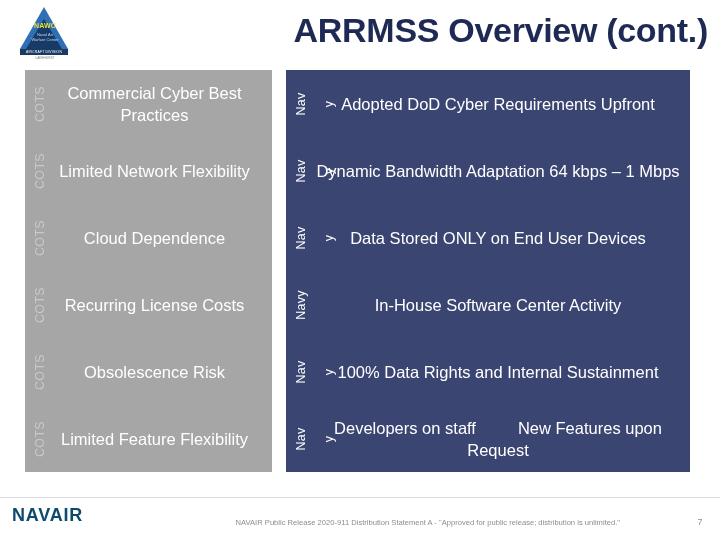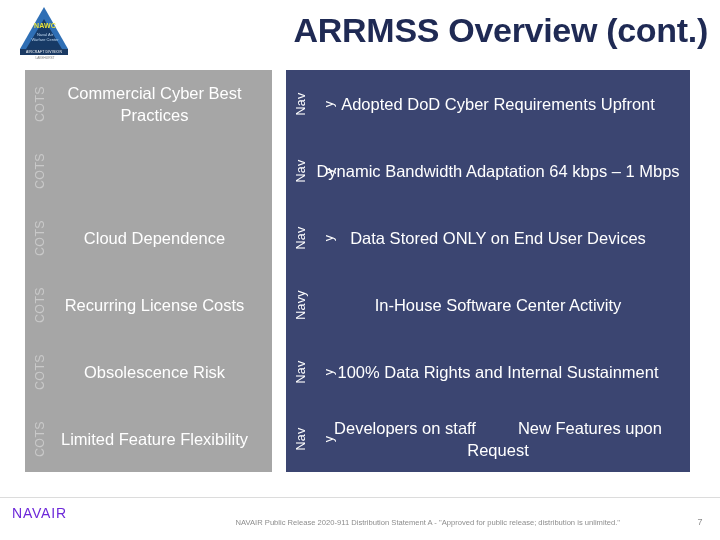--- a/index.html
+++ b/index.html
@@ -205,23 +205,23 @@
     left: 0;
     top: 497px;
     width: 720px;
     height: 1px;
     background: #dcdcdc;
   }
   .navair-mark {
     position: absolute;
     left: 12px;
     top: 505px;
-    font-size: 14px;
-    font-weight: normal;
-    color: #6d28d9;
+    font-size: 18px;
+    font-weight: bold;
+    color: #0c4a6e;
     letter-spacing: .8px;
   }
   .footer-text {
     position: absolute;
     left: 150px;
     top: 517px;
     width: 470px;
     text-align: right;
     font-size: 7.6px;
     color: #8d8d8d;
@@ -274,20 +274,21 @@
       <div class="vfrag">y</div>
       <div class="cell-text">Adopted DoD Cyber Requirements Upfront</div>
     </div>
   </div>
 
   <div class="row" style="top:67px;">
     <div class="cots-box">
       <div class="vlabel">
         <span>COTS</span>
       </div>
+      <div class="cell-text">Limited Network Flexibility</div>
     </div>
     <div class="navy-box">
       <div class="vlabel">
         <span>Nav</span>
       </div>
       <div class="vfrag">y</div>
       <div class="cell-text">Dynamic Bandwidth Adaptation 64 kbps – 1 Mbps</div>
     </div>
   </div>
 

